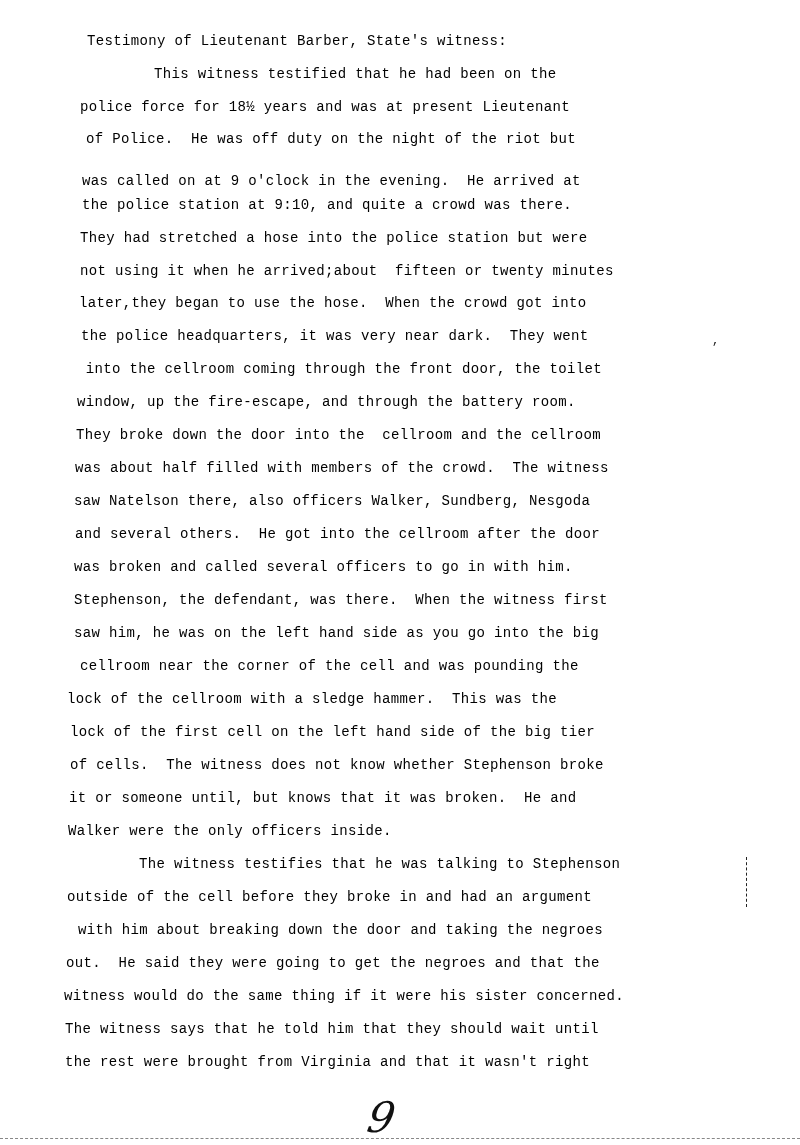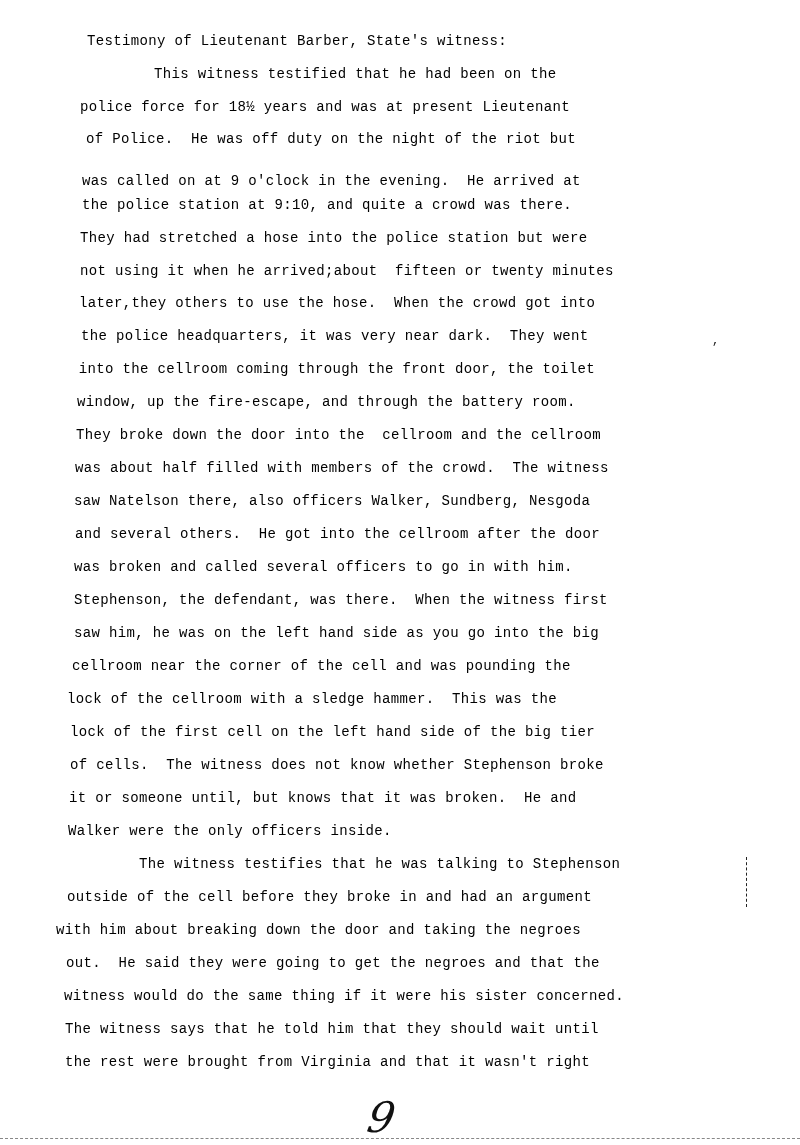--- a/index.html
+++ b/index.html
@@ -73,40 +73,40 @@
 <div class="page">
   <div class="line" style="left:87px; top:31px;">Testimony of Lieutenant Barber, State's witness:</div>
   <div id="lines">
       <div class="line" style="top: 64px; left: 84px;">        This witness testified that he had been on the</div>
       <div class="line" style="top: 97px; left: 80px;">police force for 18½ years and was at present Lieutenant</div>
       <div class="line" style="top: 129px; left: 86px;">of Police.  He was off duty on the night of the riot but</div>
       <div class="line" style="top: 162px; left: 82px; margin-top: 9px;">was called on at 9 o'clock in the evening.  He arrived at</div>
       <div class="line" style="top: 195px; left: 82px;">the police station at 9:10, and quite a crowd was there.</div>
       <div class="line" style="top: 228px; left: 80px;">They had stretched a hose into the police station but were</div>
       <div class="line" style="top: 261px; left: 80px;">not using it when he arrived;about  fifteen or twenty minutes</div>
-      <div class="line" style="top: 293px; left: 79px;">later,they others to use the hose.  When the crowd got into</div>
+      <div class="line" style="top: 293px; left: 79px;">later,they began to use the hose.  When the crowd got into</div>
       <div class="line" style="top: 326px; left: 81px;">the police headquarters, it was very near dark.  They went</div>
-      <div class="line" style="top: 359px; left: 70px;"> into the cellroom coming through the front door, the toilet</div>
+      <div class="line" style="top: 359px; left: 77px;"> into the cellroom coming through the front door, the toilet</div>
       <div class="line" style="top: 392px; left: 77px; text-align: center;">window, up the fire-escape, and through the battery room.</div>
       <div class="line" style="top: 425px; left: 76px;">They broke down the door into the  cellroom and the cellroom</div>
       <div class="line" style="top: 458px; left: 75px;">was about half filled with members of the crowd.  The witness</div>
       <div class="line" style="top: 491px; left: 74px;">saw Natelson there, also officers Walker, Sundberg, Nesgoda</div>
       <div class="line" style="top: 524px; left: 75px;">and several others.  He got into the cellroom after the door</div>
       <div class="line" style="top: 557px; left: 74px;">was broken and called several officers to go in with him.</div>
       <div class="line" style="top: 590px; left: 74px;">Stephenson, the defendant, was there.  When the witness first</div>
       <div class="line" style="top: 623px; left: 74px;">saw him, he was on the left hand side as you go into the big</div>
-      <div class="line" style="top: 656px; left: 72px; font-family: Liberation Mono, monospace;">cellroom near the corner of the cell and was pounding the</div>
+      <div class="line" style="top: 656px; left: 80px; font-family: Liberation Mono, monospace;">cellroom near the corner of the cell and was pounding the</div>
       <div class="line" style="top: 689px; left: 67px;">lock of the cellroom with a sledge hammer.  This was the</div>
       <div class="line" style="top: 722px; left: 70px;">lock of the first cell on the left hand side of the big tier</div>
       <div class="line" style="top: 755px; left: 70px;">of cells.  The witness does not know whether Stephenson broke</div>
       <div class="line" style="top: 788px; left: 69px;">it or someone until, but knows that it was broken.  He and</div>
       <div class="line" style="top: 821px; left: 68px;">Walker were the only officers inside.</div>
       <div class="line" style="top: 854px; left: 69px;">        The witness testifies that he was talking to Stephenson</div>
       <div class="line" style="top: 887px; left: 67px;">outside of the cell before they broke in and had an argument</div>
-      <div class="line" style="top: 920px; left: 56px;">with him about breaking down the door and taking the negroes</div>
+      <div class="line" style="top: 920px; left: 78px;">with him about breaking down the door and taking the negroes</div>
       <div class="line" style="top: 953px; left: 66px;">out.  He said they were going to get the negroes and that the</div>
       <div class="line" style="top: 986px; left: 64px;">witness would do the same thing if it were his sister concerned.</div>
       <div class="line" style="top: 1019px; left: 65px;">The witness says that he told him that they should wait until</div>
       <div class="line" style="top: 1052px; left: 65px;">the rest were brought from Virginia and that it wasn't right</div>
     </div>
   <div class="margin-tick">,</div>
   <div class="margin-mark"></div>
   <div class="page-number">9</div>
   <div class="bottom-rule"></div>
 </div>

